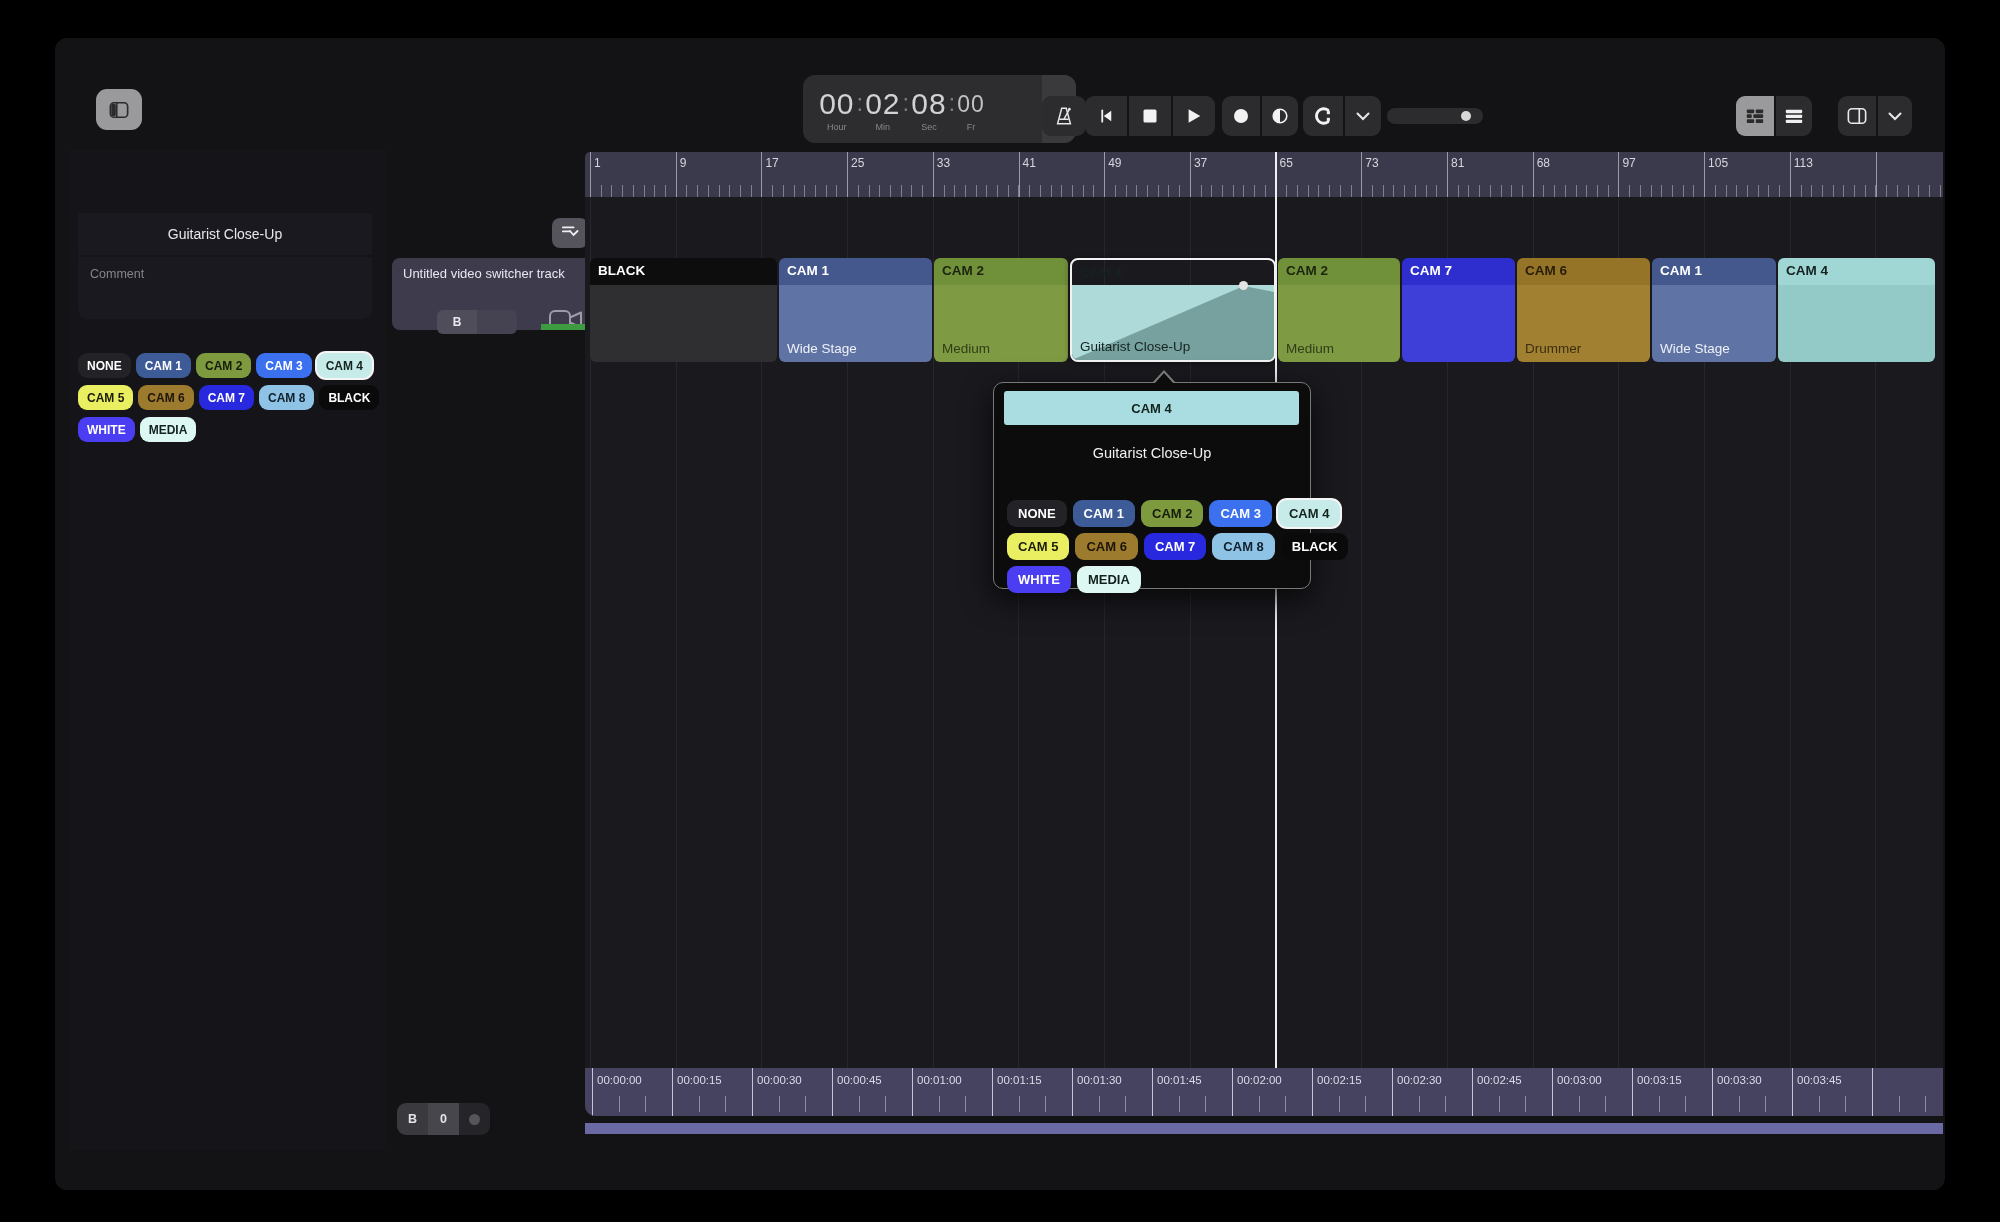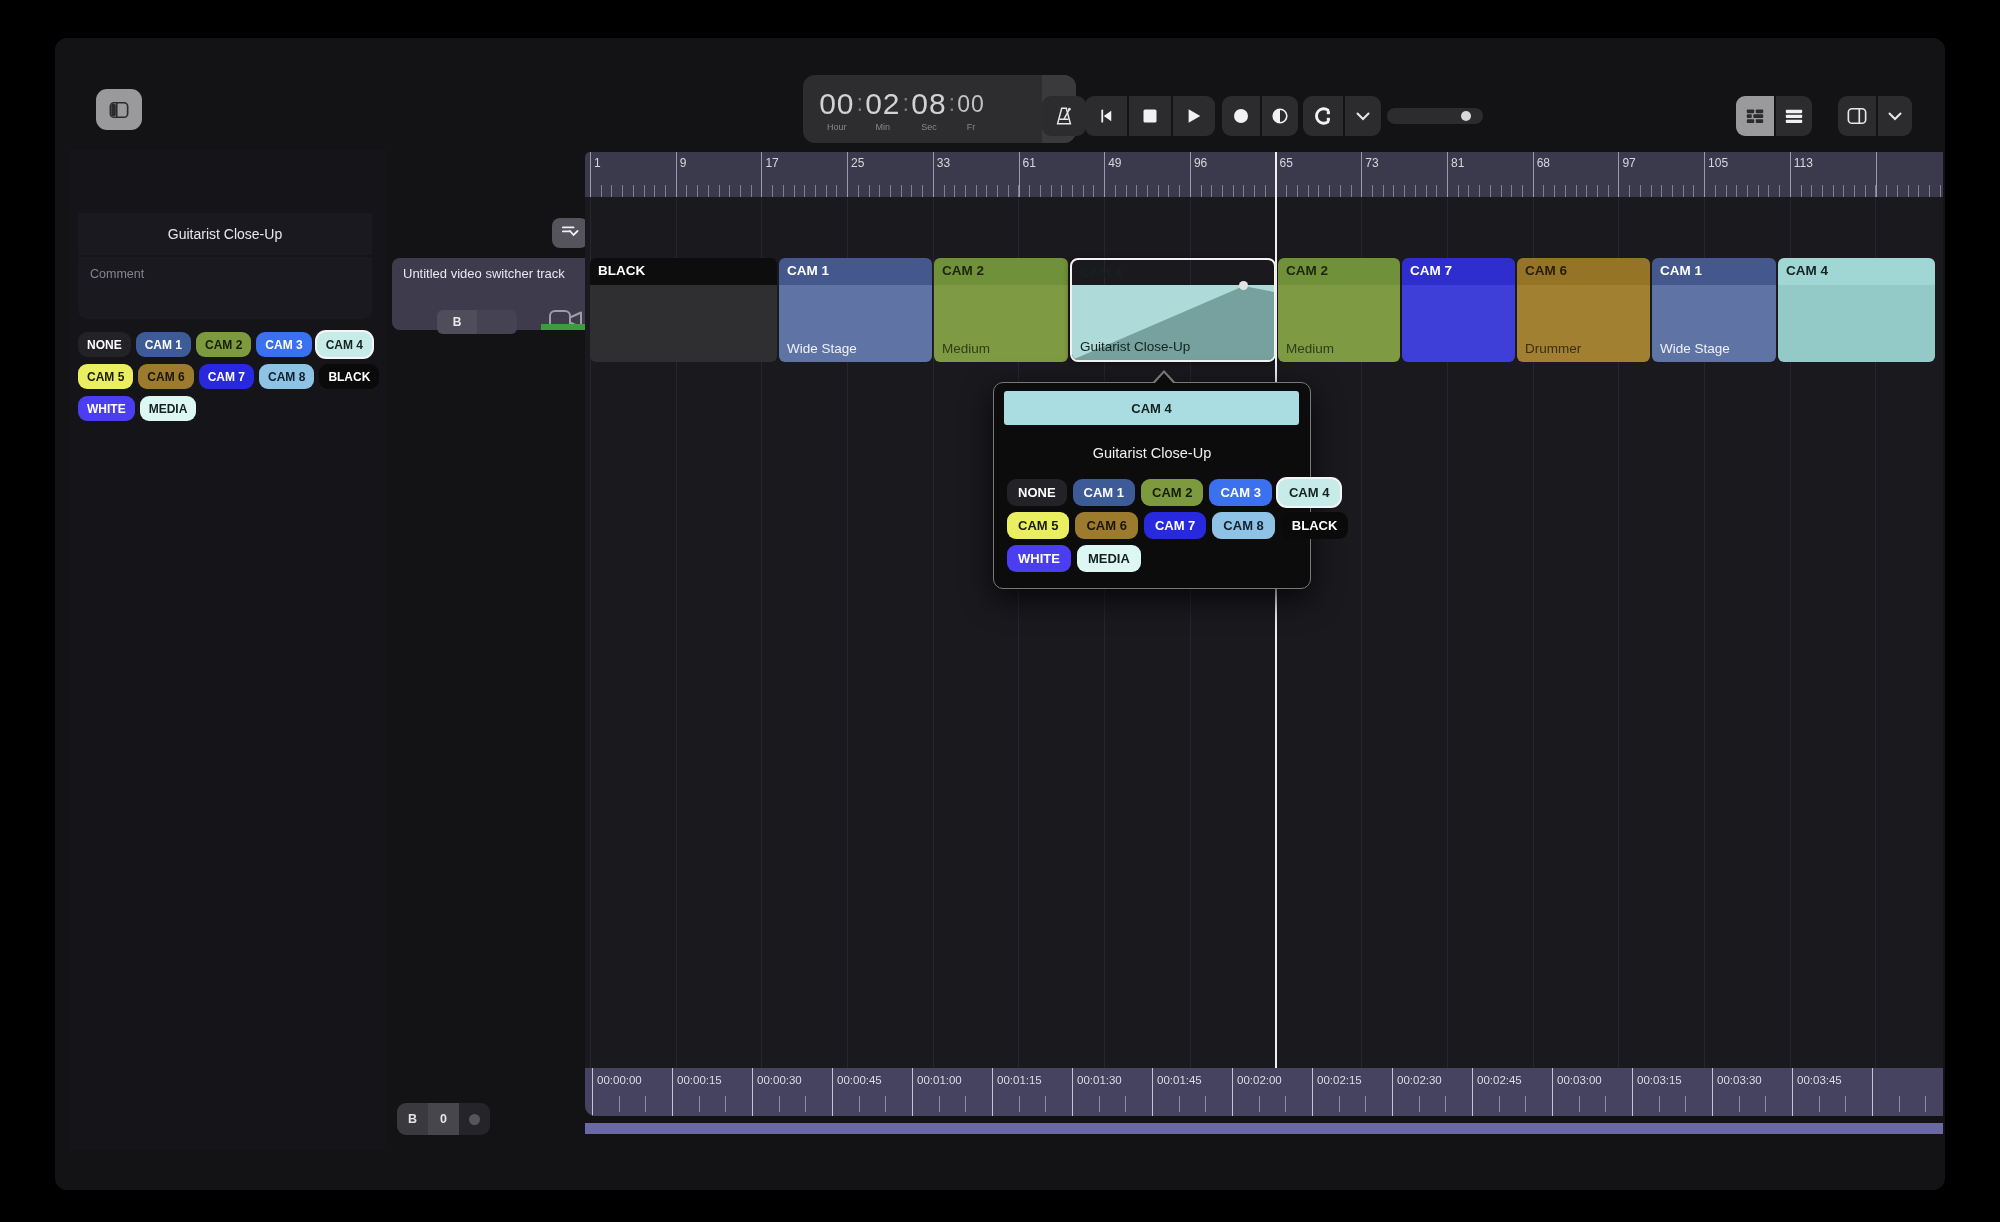--- a/index.html
+++ b/index.html
@@ -47,21 +47,21 @@
   .inspector { position:absolute; left:15px; top:112px; width:315px; height:1000px; background:#141419; }
   .gen-header { position:absolute; left:8px; top:15px; width:294px; height:46px; background:#27252d;
     border-radius:9px 9px 0 0; display:flex; align-items:center; }
   .gen-header .lbl { margin-left:14px; font-size:15px; color:#ececf0; flex:1; }
   .name-row { position:absolute; left:8px; top:63px; width:294px; height:42px; background:#1a191f;
     display:flex; align-items:center; justify-content:center; font-size:14px; color:#e8e8ea; }
   .comment-box { position:absolute; left:8px; top:107px; width:294px; height:62px; background:#1a191f;
     border-radius:0 0 9px 9px; }
   .comment-box .ph { position:absolute; left:12px; top:10px; font-size:12.5px; color:#84848c; }
 
-  .src-grid { position:absolute; }
+  .src-grid { position:absolute;margin-top:21px; }
   .src-row { display:flex; gap:5px; margin-bottom:7px; }
   .src-btn { display:inline-flex; align-items:center; justify-content:center; padding:0 9px;
     border-radius:9px; font-weight:bold; white-space:nowrap; cursor:default; }
   .src-btn.sm { height:25px; font-size:12px; }
   .src-btn.lg { height:27px; font-size:13px; padding:0 11px; }
   .src-btn.selected { box-shadow:0 0 0 2px #f5f5f5; }
   #inspector-sources { left:8px; top:182px; }
 
   
   .auto-btn { position:absolute; left:497px; top:180px; width:36px; height:30px; background:#55535c;
@@ -353,25 +353,25 @@
           <div class="num" style="left: 9px;">1</div>
           <div class="major" style="left: 90.7px;"></div>
           <div class="num" style="left: 94.7px;">9</div>
           <div class="major" style="left: 176.4px;"></div>
           <div class="num" style="left: 180.4px;">17</div>
           <div class="major" style="left: 262.1px;"></div>
           <div class="num" style="left: 266.1px;">25</div>
           <div class="major" style="left: 347.8px;"></div>
           <div class="num" style="left: 351.8px;">33</div>
           <div class="major" style="left: 433.5px;"></div>
-          <div class="num" style="left: 437.5px;">61</div>
+          <div class="num" style="left: 437.5px;">41</div>
           <div class="major" style="left: 519.2px;"></div>
           <div class="num" style="left: 523.2px;">49</div>
           <div class="major" style="left: 604.9px;"></div>
-          <div class="num" style="left: 608.9px;">96</div>
+          <div class="num" style="left: 608.9px;">37</div>
           <div class="major" style="left: 690.6px;"></div>
           <div class="num" style="left: 694.6px;">65</div>
           <div class="major" style="left: 776.3px;"></div>
           <div class="num" style="left: 780.3px;">73</div>
           <div class="major" style="left: 862px;"></div>
           <div class="num" style="left: 866px;">81</div>
           <div class="major" style="left: 947.7px;"></div>
           <div class="num" style="left: 951.7px;">68</div>
           <div class="major" style="left: 1033.4px;"></div>
           <div class="num" style="left: 1037.4px;">97</div>

